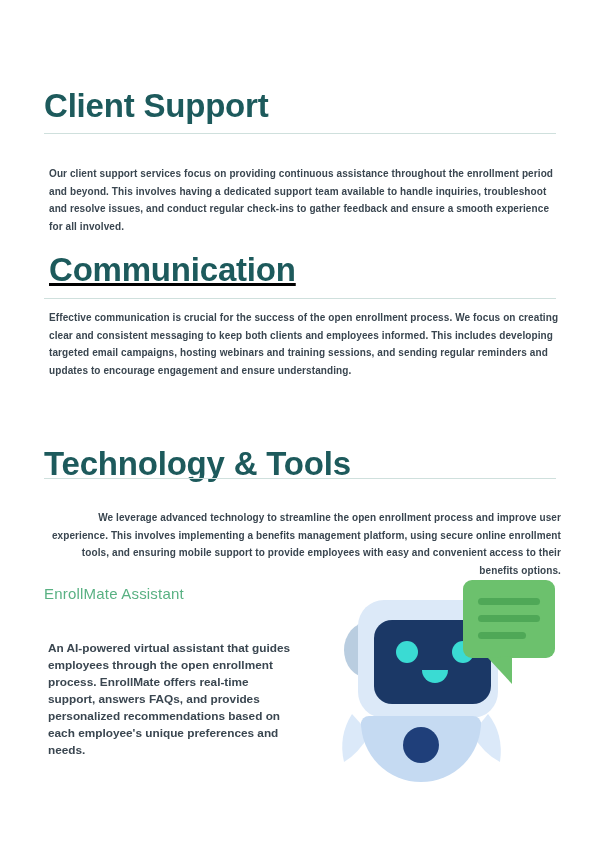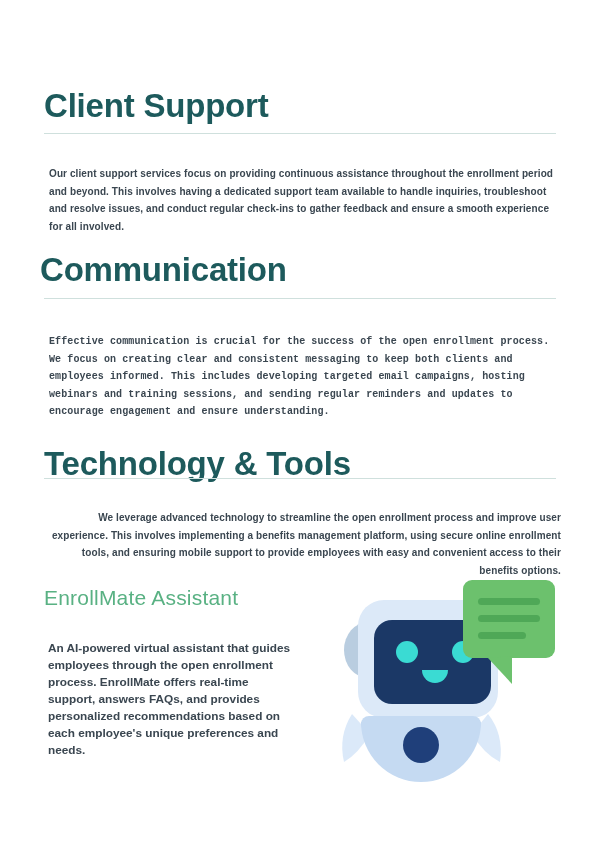--- a/index.html
+++ b/index.html
@@ -44,21 +44,21 @@
     font-size: 10px;
     line-height: 17.5px;
     font-weight: 600;
     margin: 5px;
     letter-spacing: 0.01em;
   }
 
   
   .sub-heading {
     color: #59b183;
-    font-size: 21px;
+    font-size: 15px;
     line-height: 1.2;
     font-weight: 400;
     margin: 0;
     letter-spacing: 0.2px;
   }
   .sub-body {
     color: #3a4650;
     font-size: 11.8px;
     line-height: 17px;
     font-weight: 600;
@@ -66,23 +66,23 @@
     width: 248px;
   }
 
   
   .pos { position: absolute; }
 
   #client-support-heading   { left: 44px; top: 88px; }
   #rule-1                   { left: 44px; top: 133px; }
   #client-support-body      { left: 44px; top: 160px; width: 516px; }
 
-  #communication-heading    { left: 40px; top: 252px; }
+  #communication-heading    { left: 49px; top: 252px; text-decoration: underline; }
   #rule-2                   { left: 44px; top: 298px; }
-  #communication-body       { left: 44px; top: 328px; width: 510px; font-family: Liberation Mono, monospace; }
+  #communication-body       { left: 44px; top: 304px; width: 510px; }
 
   #technology-heading       { left: 44px; top: 446px; }
   #rule-3                   { left: 44px; top: 478px; }
   #technology-body          { left: 44px; top: 504px; width: 512px; text-align: right; }
 
   #enrollmate-heading       { left: 44px; top: 585px; }
   #enrollmate-body          { left: 48px; top: 613px; margin-top: 27px; }
 
   
   .robot-art {

